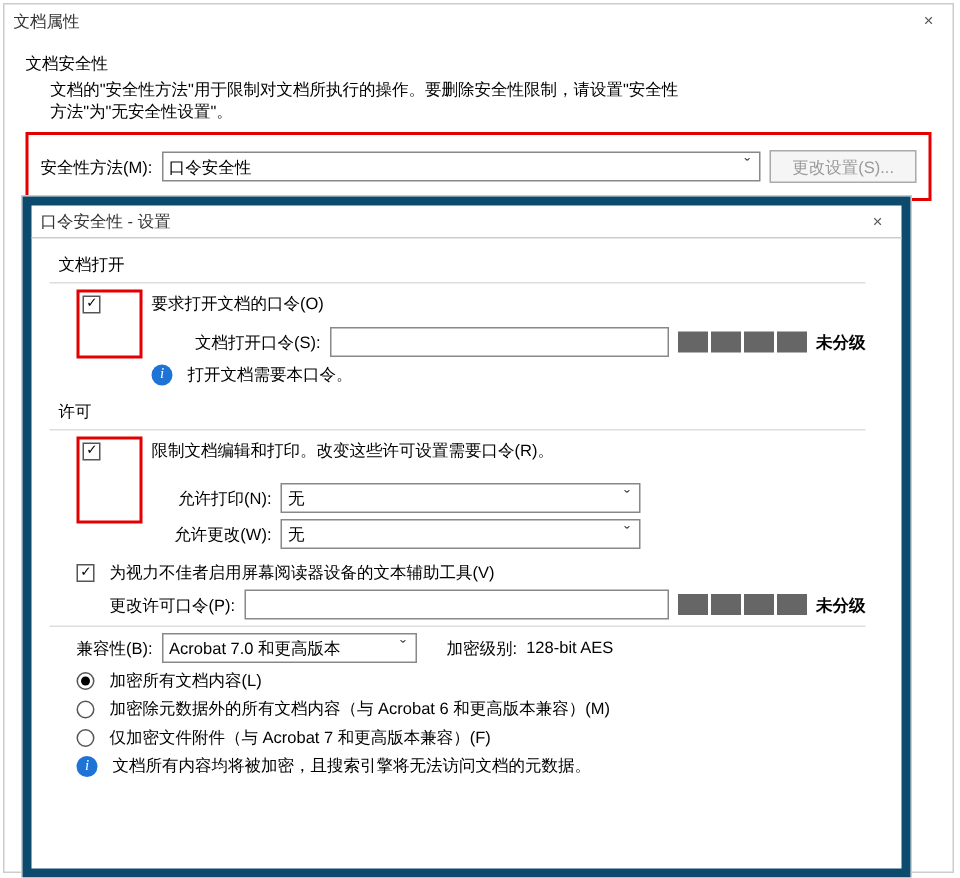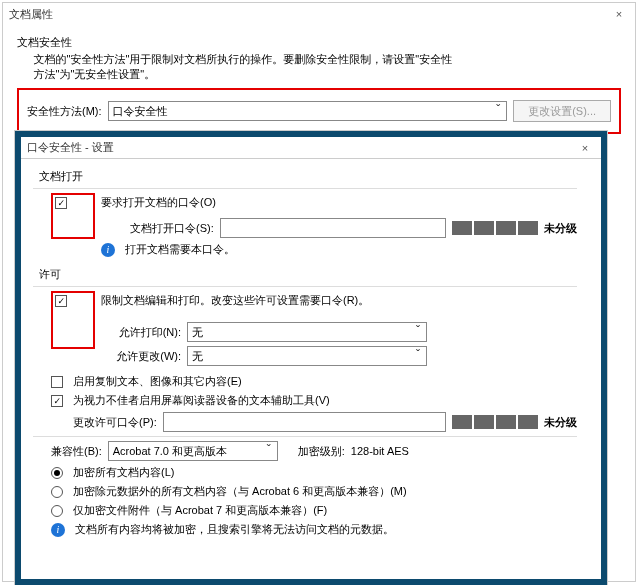--- a/index.html
+++ b/index.html
@@ -114,24 +114,20 @@
           </div>
           <div class="row encrow">
             <span class="lbl lbl2">允许更改(W):</span>
             <div class="select" style="width:240px; flex:0 0 240px">
               <span>无</span>
             </div>
           </div>
         </div>
       </div>
       <div class="row indent">
-        <span class="chk"></span>
-        <span>启用复制文本、图像和其它内容(E)</span>
-      </div>
-      <div class="row indent">
         <span class="chk checked"></span>
         <span>为视力不佳者启用屏幕阅读器设备的文本辅助工具(V)</span>
       </div>
       <div class="row indent2">
         <span class="lbl">更改许可口令(P):</span>
         <input class="txt" style="flex: 1 1 0%;">
         <div class="mask">
             <span></span>
             <span></span>
             <span></span>

